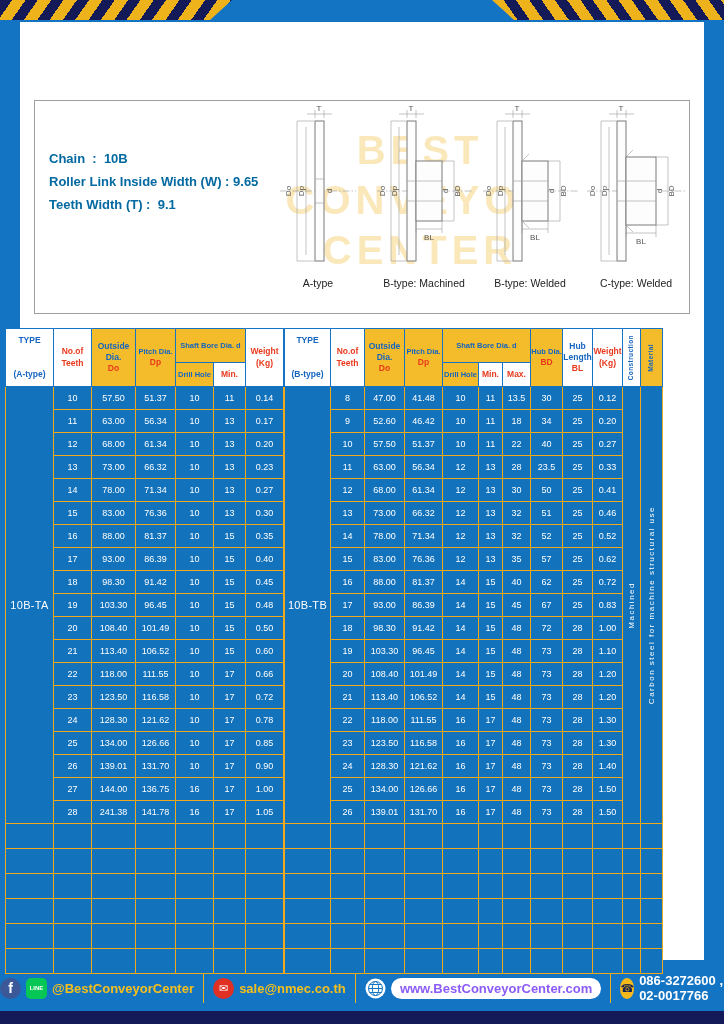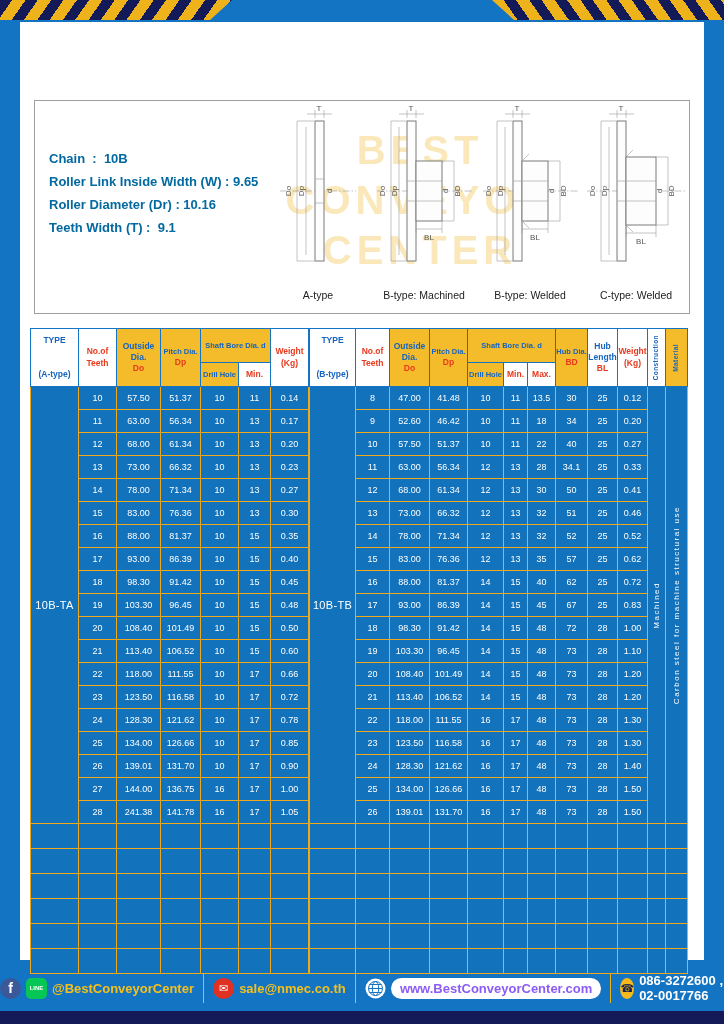--- a/index.html
+++ b/index.html
@@ -14,30 +14,30 @@
 
   .banner{position:absolute;left:50%;transform:translateX(-50%);top:10px;width:384px;height:54px;background:#eeb21b;display:flex;align-items:center;justify-content:center}
   .banner-text{font-size:33px;font-weight:bold;color:#1b4a52;letter-spacing:.5px}
 
   .spec-box{position:absolute;left:14px;right:14px;top:78px;height:214px;border:1px solid #9f9f9f;display:flex;box-sizing:border-box}
   .spec-text{width:238px;padding:46px 0 0 14px;box-sizing:border-box;position:relative;z-index:2}
   .spec-line{font-size:13px;font-weight:bold;color:#0369a1;line-height:23px;white-space:pre}
   .figs{flex:1;display:flex;justify-content:space-evenly;padding-top:6px;position:relative;z-index:1}
   .fig{width:106px;text-align:center}
   .fig svg{display:block;margin:0 auto;overflow:visible}
-  .fig-caption{font-size:10.5px;color:#222;margin-top:16px}
+  .fig-caption{font-size:10.5px;color:#222;margin-top:4px}
   .fl{stroke:#7a7a7a;stroke-width:1;fill:#fdfdfd}
   .dm{stroke:#9a9a9a;stroke-width:.6;fill:none}
   .cl{stroke:#9a9a9a;stroke-width:.6;stroke-dasharray:7 2 1.5 2}
   .fig text{fill:#555;font-size:8px;font-family:"Liberation Sans",sans-serif}
   .wm{position:absolute;left:220px;top:24px;width:330px;text-align:center;z-index:0;color:rgba(238,178,27,.3);font-weight:bold}
   .wm div{font-size:40px;line-height:50px;letter-spacing:5px}
 
   
-  .tables{position:absolute;left:10px;top:306px;width:608px;display:flex;justify-content:space-between}
+  .tables{position:absolute;left:10px;top:306px;width:608px;display:flex;justify-content:center}
   .tbl{border-collapse:collapse;table-layout:fixed}
   .tbl-a{width:278px}.tbl-b{width:378px}
   .tbl th{border:1px solid #1474c4;background:#fff;font-size:8.5px;font-weight:bold;line-height:1.3;padding:0;vertical-align:middle;text-align:center}
   .tbl thead tr:first-child{height:34px}
   .tbl thead tr:last-child{height:24px}
   th.h-yel{background:#f4bc2a}
   .t-blue{color:#1464c0}.t-red{color:#e8391d}
   .sm{font-size:7.5px}
   .hgap{margin-top:23px}
   .tbl td{border:1px solid #f0a81c;background:#1272bc;color:#fff;font-size:9px;text-align:center;height:22px;padding:0;vertical-align:middle}
@@ -75,21 +75,20 @@
     <div class="spec-box">
       <div class="wm">
         <div>BEST</div>
         <div>CONVEYOR</div>
         <div>CENTER</div>
       </div>
 
       <div class="spec-text">
         <div class="spec-line">Chain  :  10B</div>
         <div class="spec-line">Roller Link Inside Width (W) : 9.65</div>
-        <div class="spec-line">Roller Diameter (Dr) : 10.16</div>
         <div class="spec-line">Teeth Width (T) :  9.1</div>
       </div>
 
       <div class="figs">
 
         <div class="fig">
           <svg width="96" height="166" viewBox="0 0 96 166">
             <line class="cl" x1="10" y1="84" x2="86" y2="84"></line>
             <rect class="fl" x="45" y="14" width="9" height="140"></rect>
             <line class="dm" x1="45" y1="72" x2="54" y2="72"></line>
@@ -575,21 +574,21 @@
               <td>25</td>
               <td>0.27</td>
             </tr>
             <tr>
               <td>11</td>
               <td>63.00</td>
               <td>56.34</td>
               <td>12</td>
               <td>13</td>
               <td>28</td>
-              <td>34.1</td>
+              <td>23.5</td>
               <td>25</td>
               <td>0.33</td>
             </tr>
             <tr>
               <td>12</td>
               <td>68.00</td>
               <td>61.34</td>
               <td>12</td>
               <td>13</td>
               <td>30</td>

